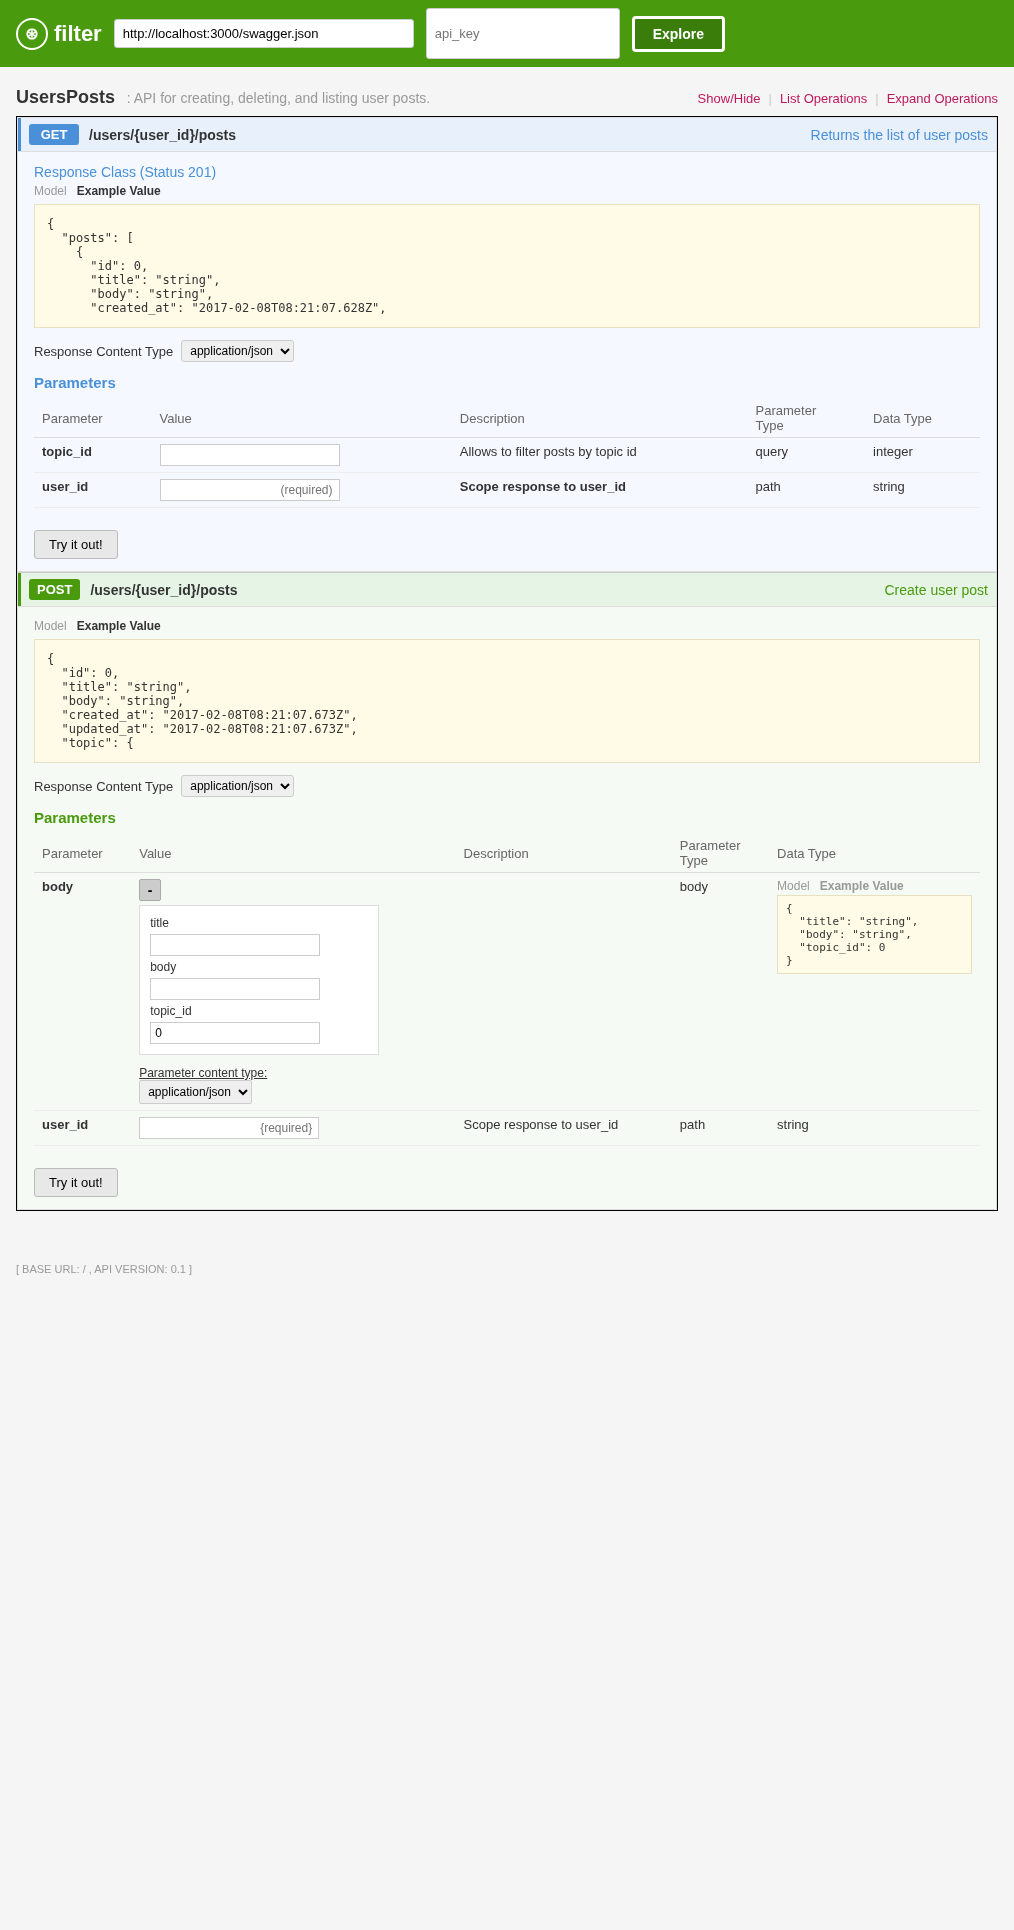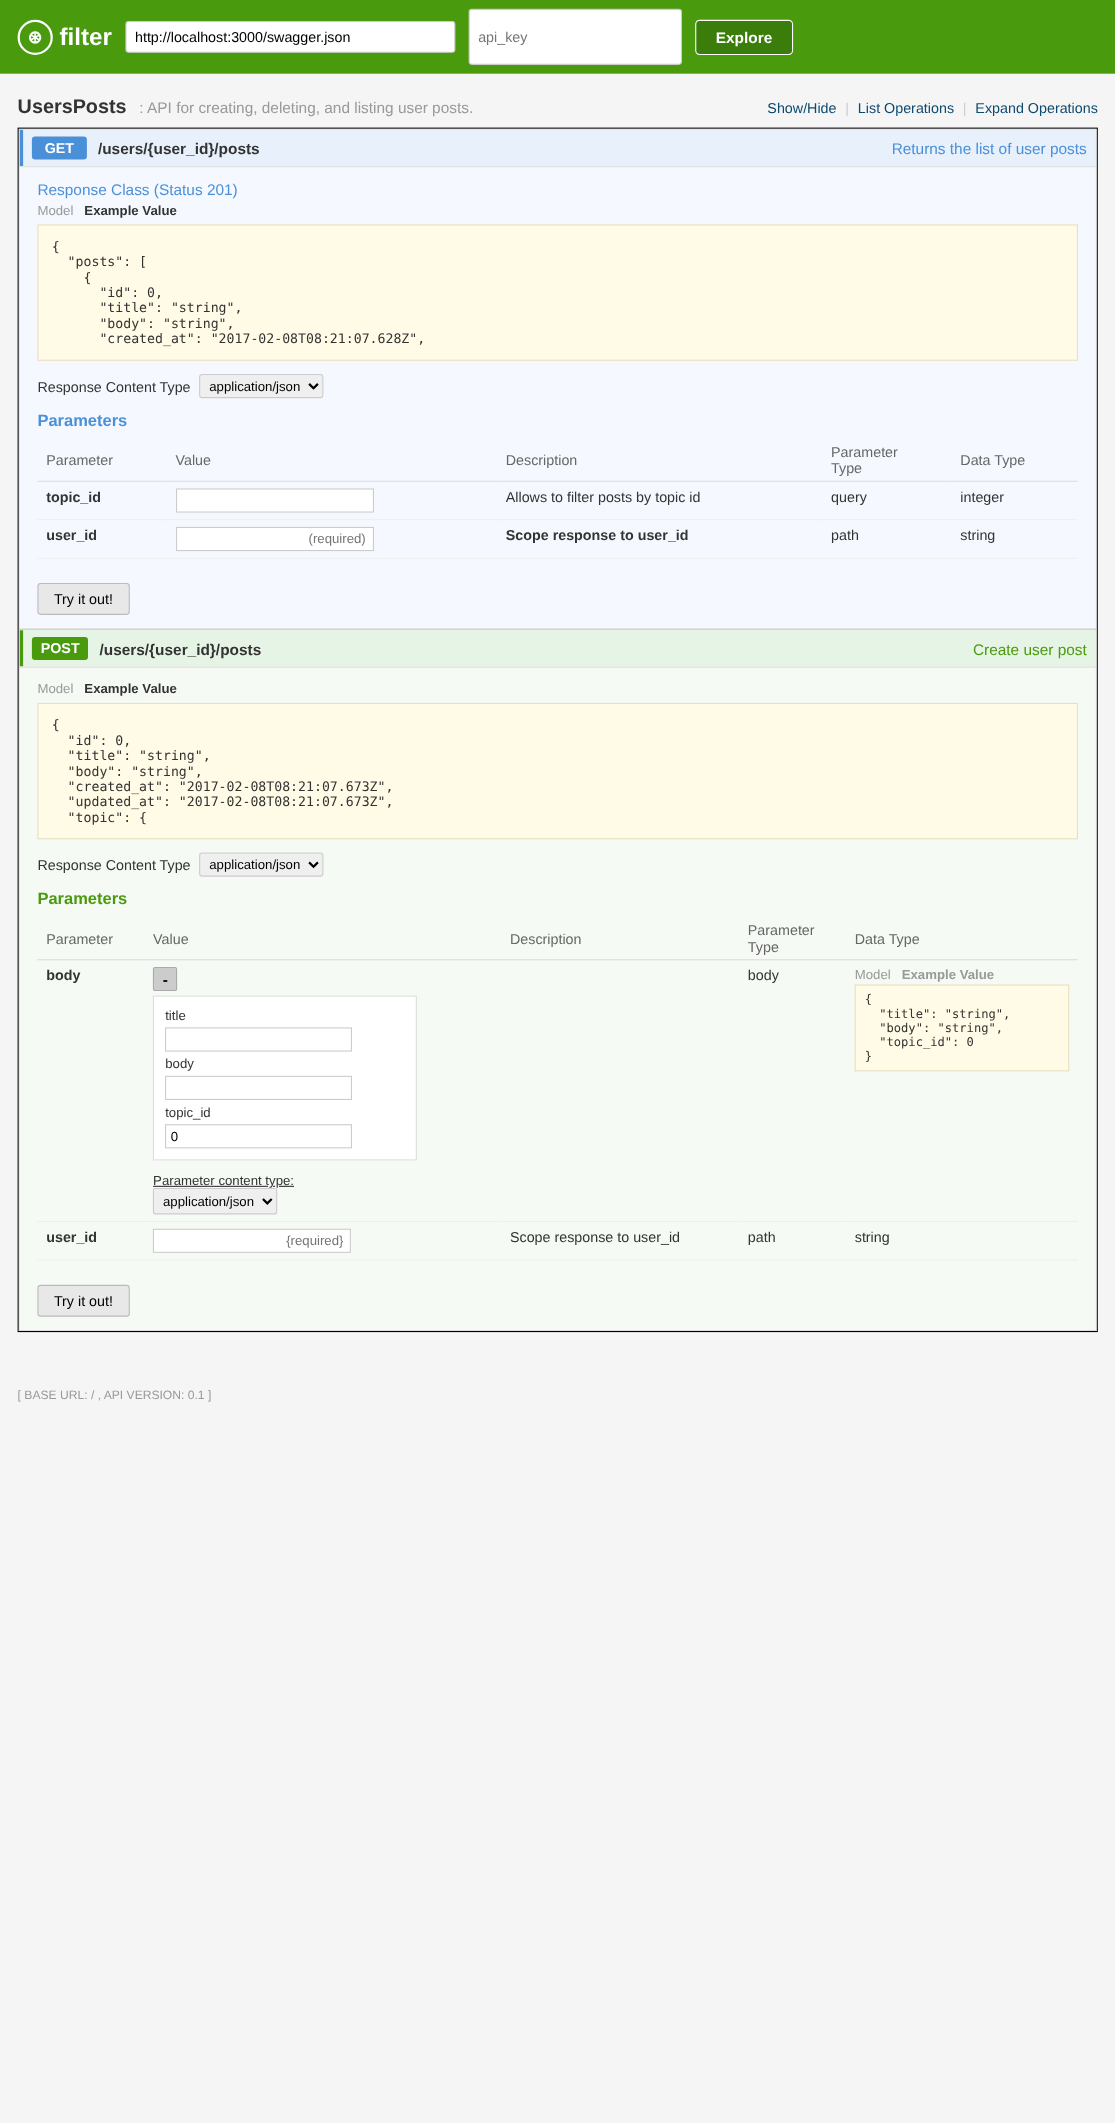--- a/index.html
+++ b/index.html
@@ -39,21 +39,21 @@
       flex: 0 0 180px;
       padding: 17px 8px;
       border: 1px solid #ccc;
       border-radius: 3px;
       font-size: 13px;
       color: #999;
     }
     .header-explore-btn {
       background: #3a7d0a;
       color: white;
-      border: 1px solid #ffffff;
+      border: 3px solid #ffffff;
       padding: 7px 18px;
       border-radius: 4px;
       font-size: 14px;
       font-weight: bold;
       cursor: pointer;
     }
 
     
     .main-content {
       padding: 20px 16px;
@@ -80,21 +80,21 @@
       font-size: 14px;
       margin-left: 8px;
     }
     .api-group-actions {
       display: flex;
       gap: 8px;
       font-size: 13px;
       color: #666;
     }
     .api-group-actions a {
-      color: #0c4a6e;
+      color: #be185d;
       text-decoration: none;
       cursor: pointer;
       text-align: center;
     }
     .api-group-actions .sep { color: #ccc; }
 
     
     .operation {
       border: 1px solid #ddd;
       margin-bottom: 0;

